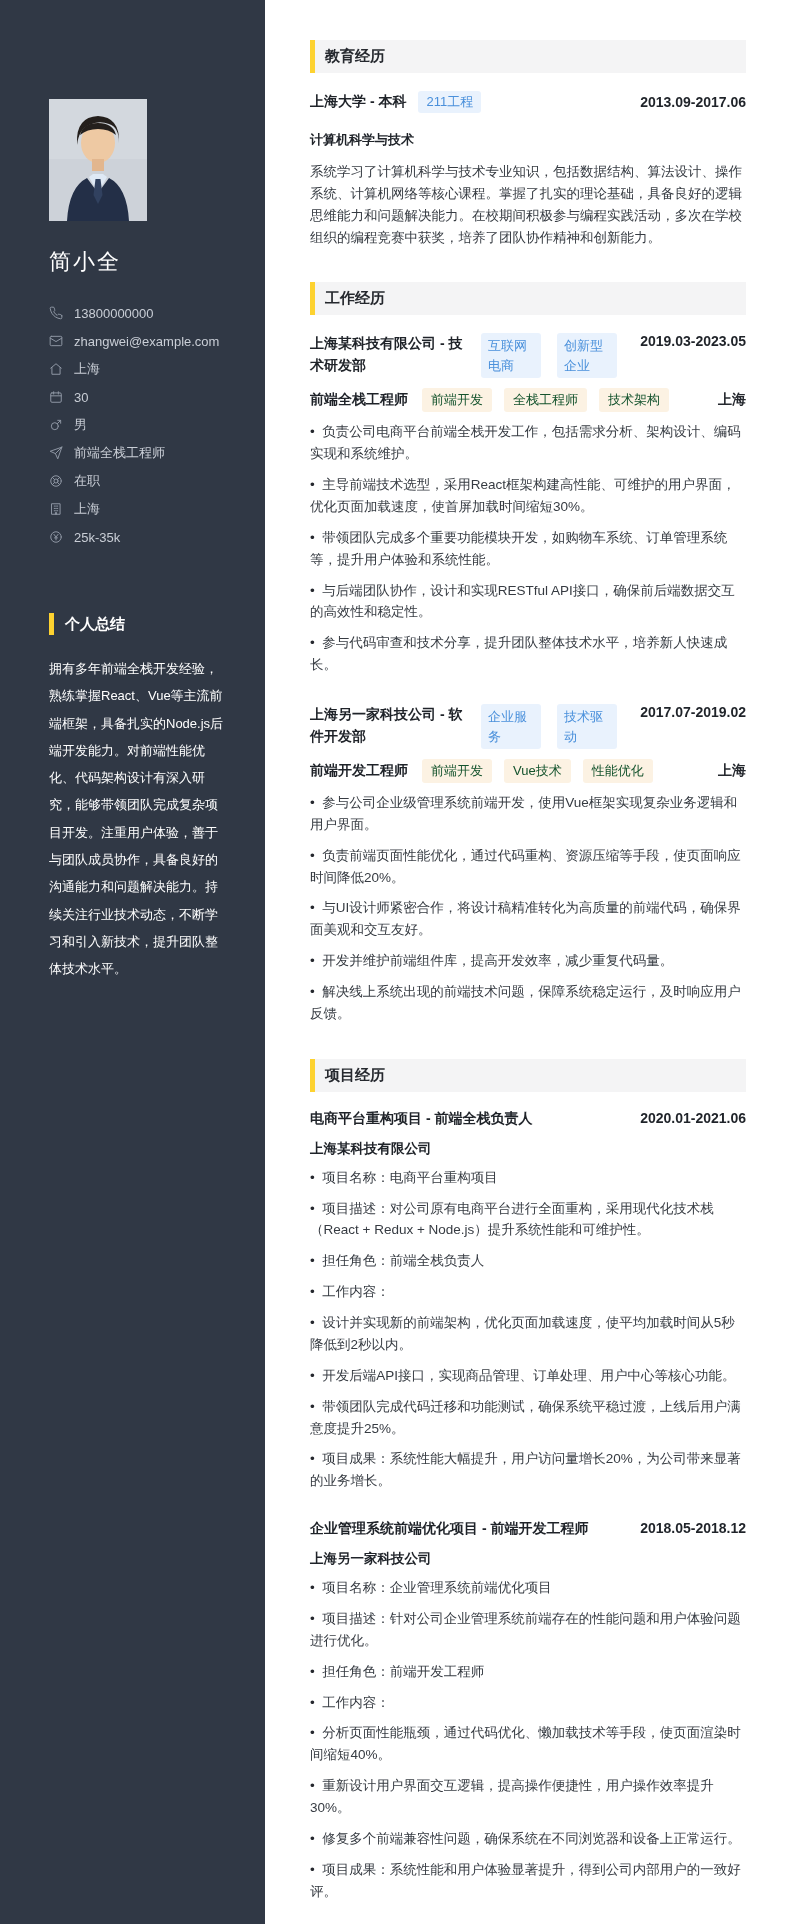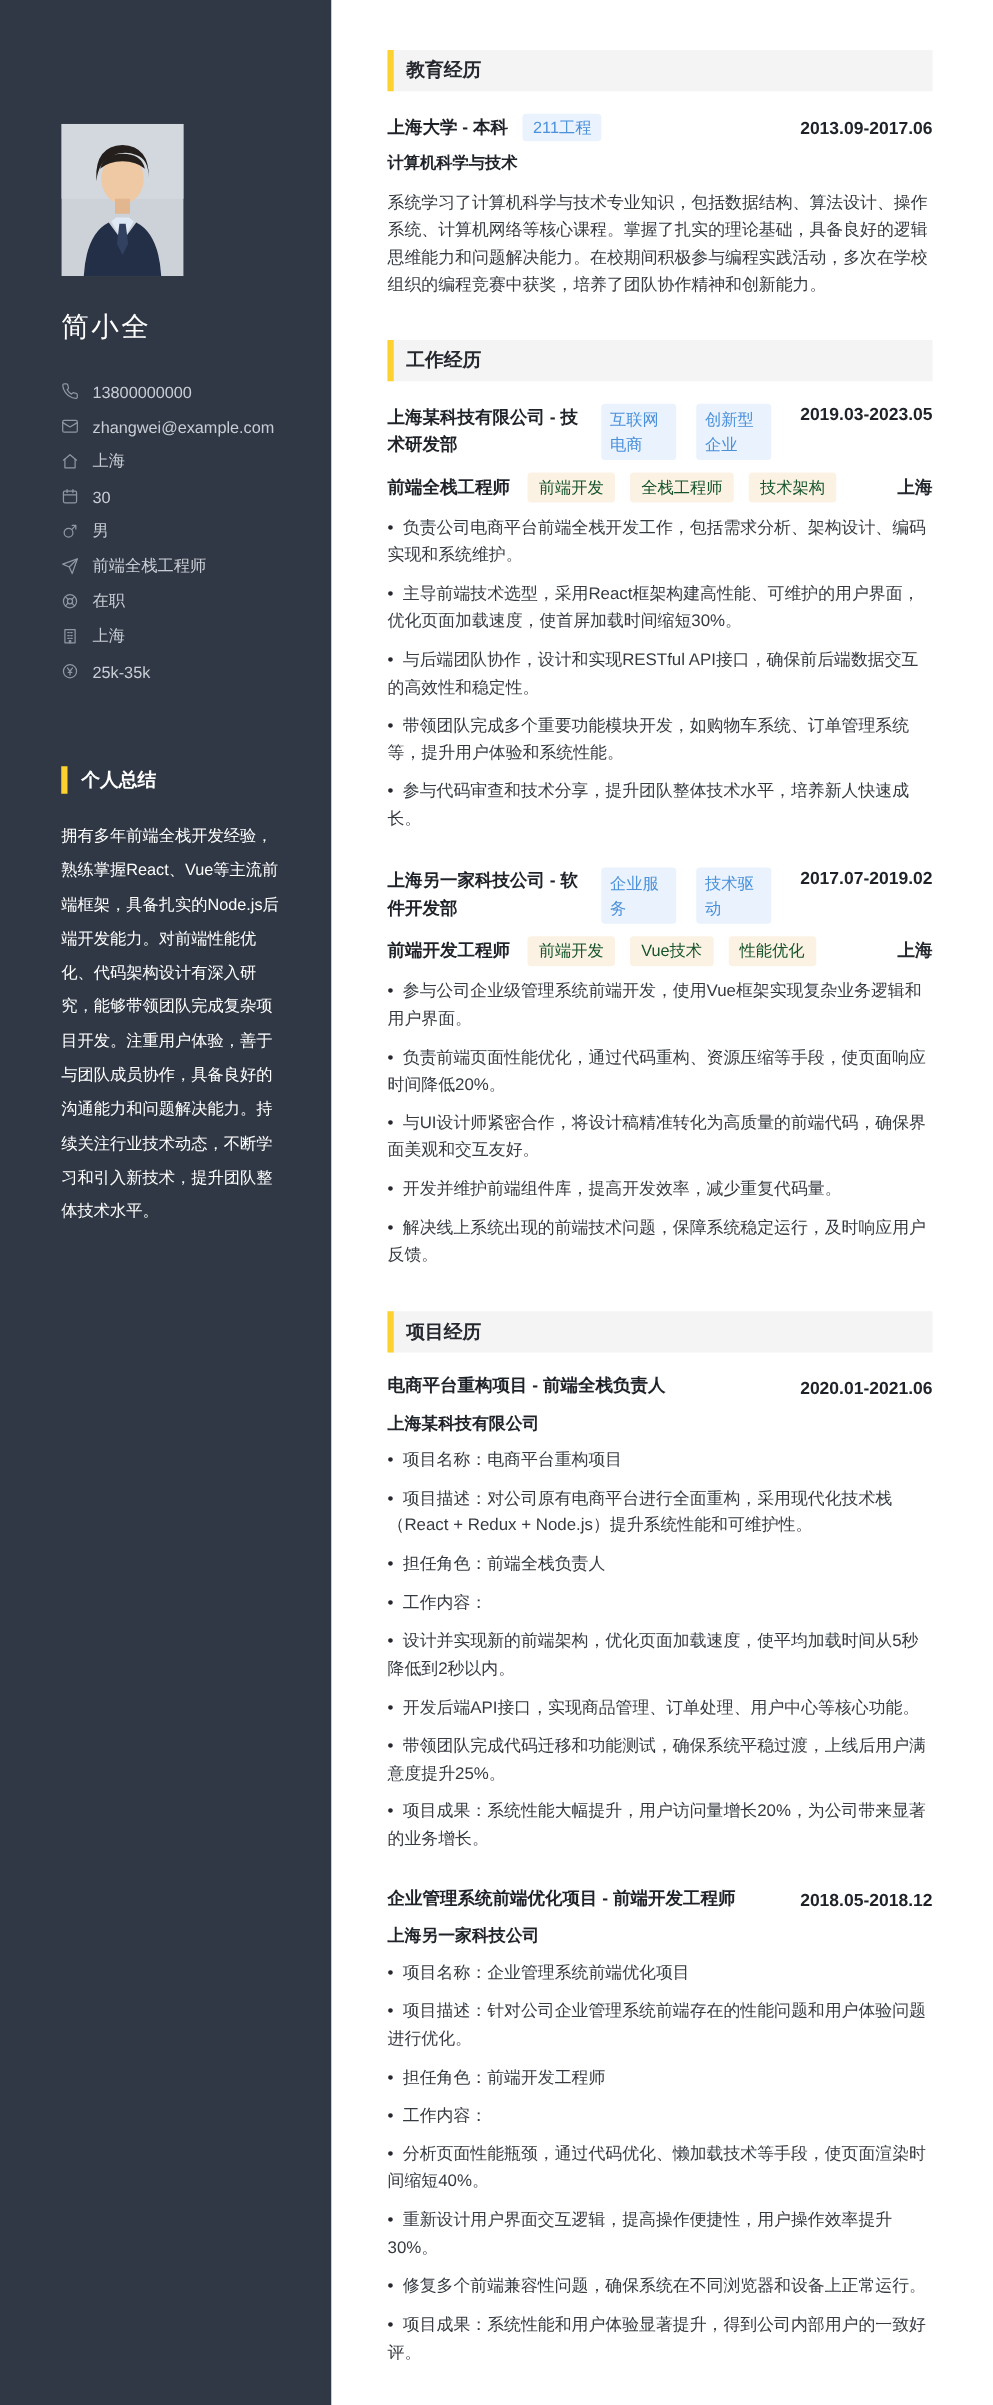--- a/index.html
+++ b/index.html
@@ -31,21 +31,21 @@
   
   .content { flex:1; padding:40px 48px 30px 45px; }
   section.first .sec-head { margin-top:0; }
   .sec-head { display:flex; align-items:stretch; background:#f4f4f5; margin:34px 0 18px; }
   .sec-head .bar { width:5px; background:#fdd230; }
   .sec-head .txt { font-size:15px; font-weight:bold; color:#25282e; padding:7px 0 7px 10px; }
 
   .row { display:flex; align-items:center; }
   .b { font-weight:bold; color:#1f2329; }
   .date { margin-left:auto; font-weight:bold; font-size:14px; color:#1f2329; white-space:nowrap; }
-  .edu-row { margin-bottom:8px; }
+  .edu-row { margin-bottom:18px; }
   .school { font-size:14px; }
   .tag-blue {
     display:inline-block; background:#e9f2fd; color:#4a90db; font-size:13px;
     padding:2px 8px; border-radius:3px; margin-left:12px; white-space:nowrap;
   }
   .tag-blue.wrap { max-width:60px; white-space:normal; line-height:1.5; padding:3px 7px; margin-left:0; }
   .major { font-size:13px; margin-bottom:12px; }
   .para { font-size:13.5px; color:#363b42; line-height:1.62; }
 
   .job + .job { margin-top:28px; }
@@ -55,21 +55,21 @@
   .ctags { display:flex; gap:16px; margin-left:6px; align-items:flex-start; }
   .job-sub { display:flex; align-items:center; margin-bottom:2px; }
   .role { font-size:14px; margin-right:14px; white-space:nowrap; }
   .tag-orange {
     background:#fcf2e3; color:#14532d; font-size:13px; padding:3px 9px;
     border-radius:3px; margin-right:12px; white-space:nowrap;
   }
   .loc { margin-left:auto; font-weight:bold; font-size:14px; }
   .bullet { font-size:13.5px; color:#363b42; line-height:1.62; margin:9px 0; }
   .bullet::before { content:"•\00a0\00a0"; color:#25282e; }
-  .proj-head { display:flex; align-items:flex-end; margin-bottom:12px; }
+  .proj-head { display:flex; align-items:flex-start; margin-bottom:12px; }
   .proj-name { font-size:14px; }
   .proj-company { font-size:13.5px; margin-bottom:2px; }
 </style>
 </head>
 <body>
 
 <div class="page">
 
   <aside class="sidebar">
     <div class="photo">
@@ -212,22 +212,22 @@
         </div>
         <div class="job-sub">
           <span class="b role">前端全栈工程师</span>
           <span class="tag-orange">前端开发</span>
           <span class="tag-orange">全栈工程师</span>
           <span class="tag-orange">技术架构</span>
           <span class="loc">上海</span>
         </div>
         <div class="bullet">负责公司电商平台前端全栈开发工作，包括需求分析、架构设计、编码实现和系统维护。</div>
         <div class="bullet">主导前端技术选型，采用React框架构建高性能、可维护的用户界面，优化页面加载速度，使首屏加载时间缩短30%。</div>
+        <div class="bullet">带领团队完成多个重要功能模块开发，如购物车系统、订单管理系统等，提升用户体验和系统性能。</div>
         <div class="bullet">与后端团队协作，设计和实现RESTful API接口，确保前后端数据交互的高效性和稳定性。</div>
-        <div class="bullet">带领团队完成多个重要功能模块开发，如购物车系统、订单管理系统等，提升用户体验和系统性能。</div>
         <div class="bullet">参与代码审查和技术分享，提升团队整体技术水平，培养新人快速成长。</div>
       </div>
 
       <div class="job">
         <div class="job-head">
           <div class="b job-company">上海另一家科技公司 - 软件开发部</div>
           <div class="ctags">
             <span class="tag-blue wrap">企业服务</span>
             <span class="tag-blue wrap">技术驱动</span>
           </div>

